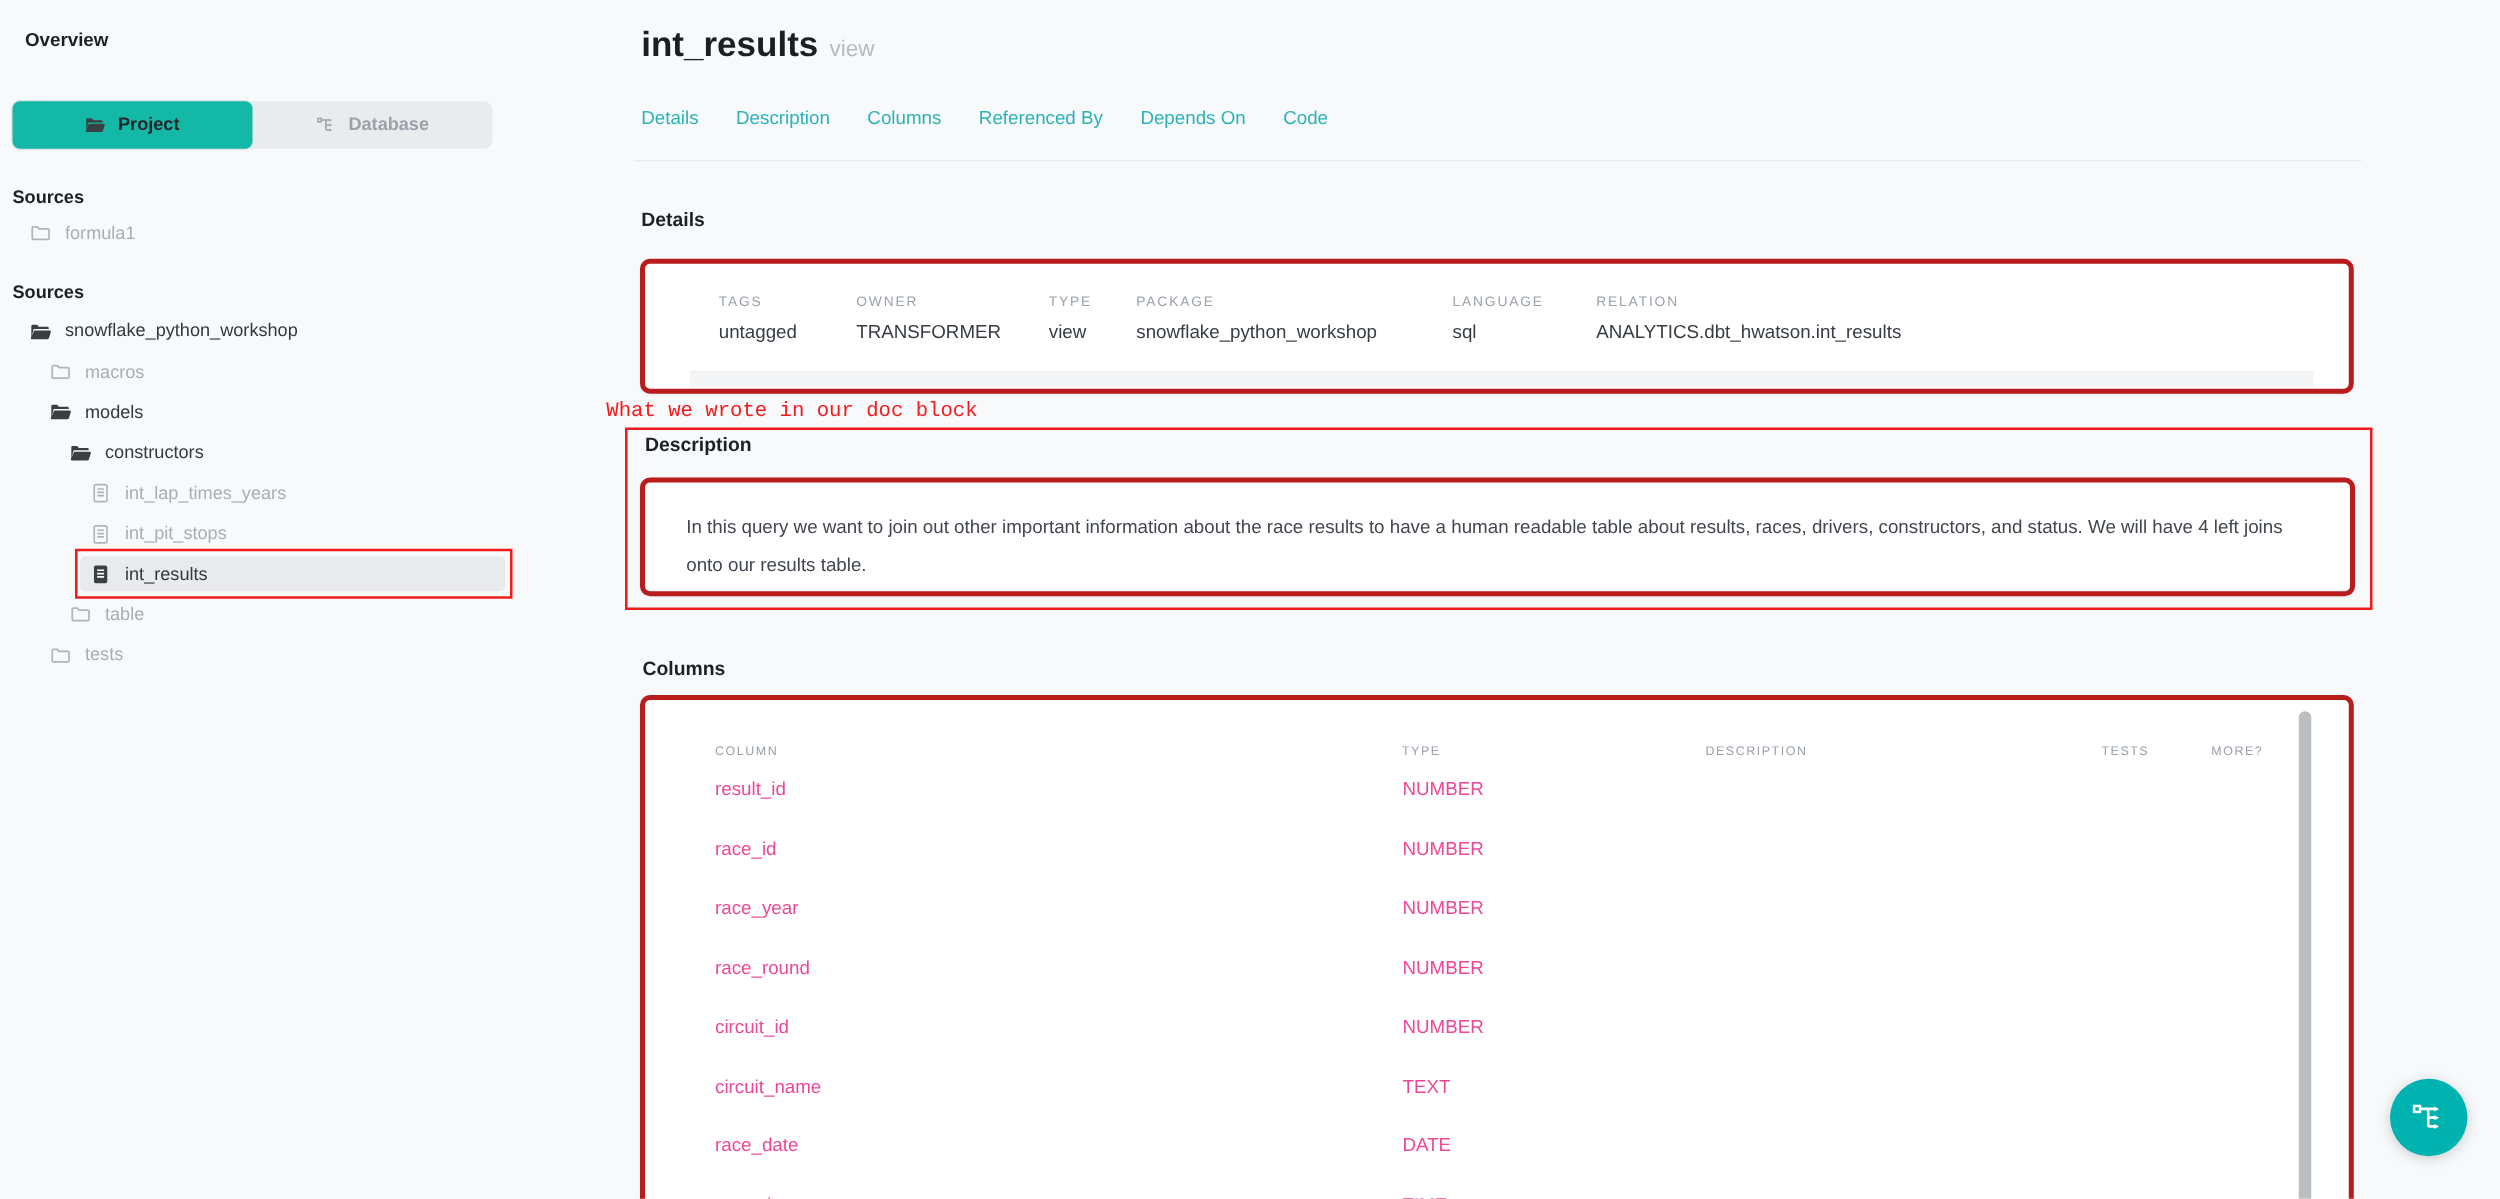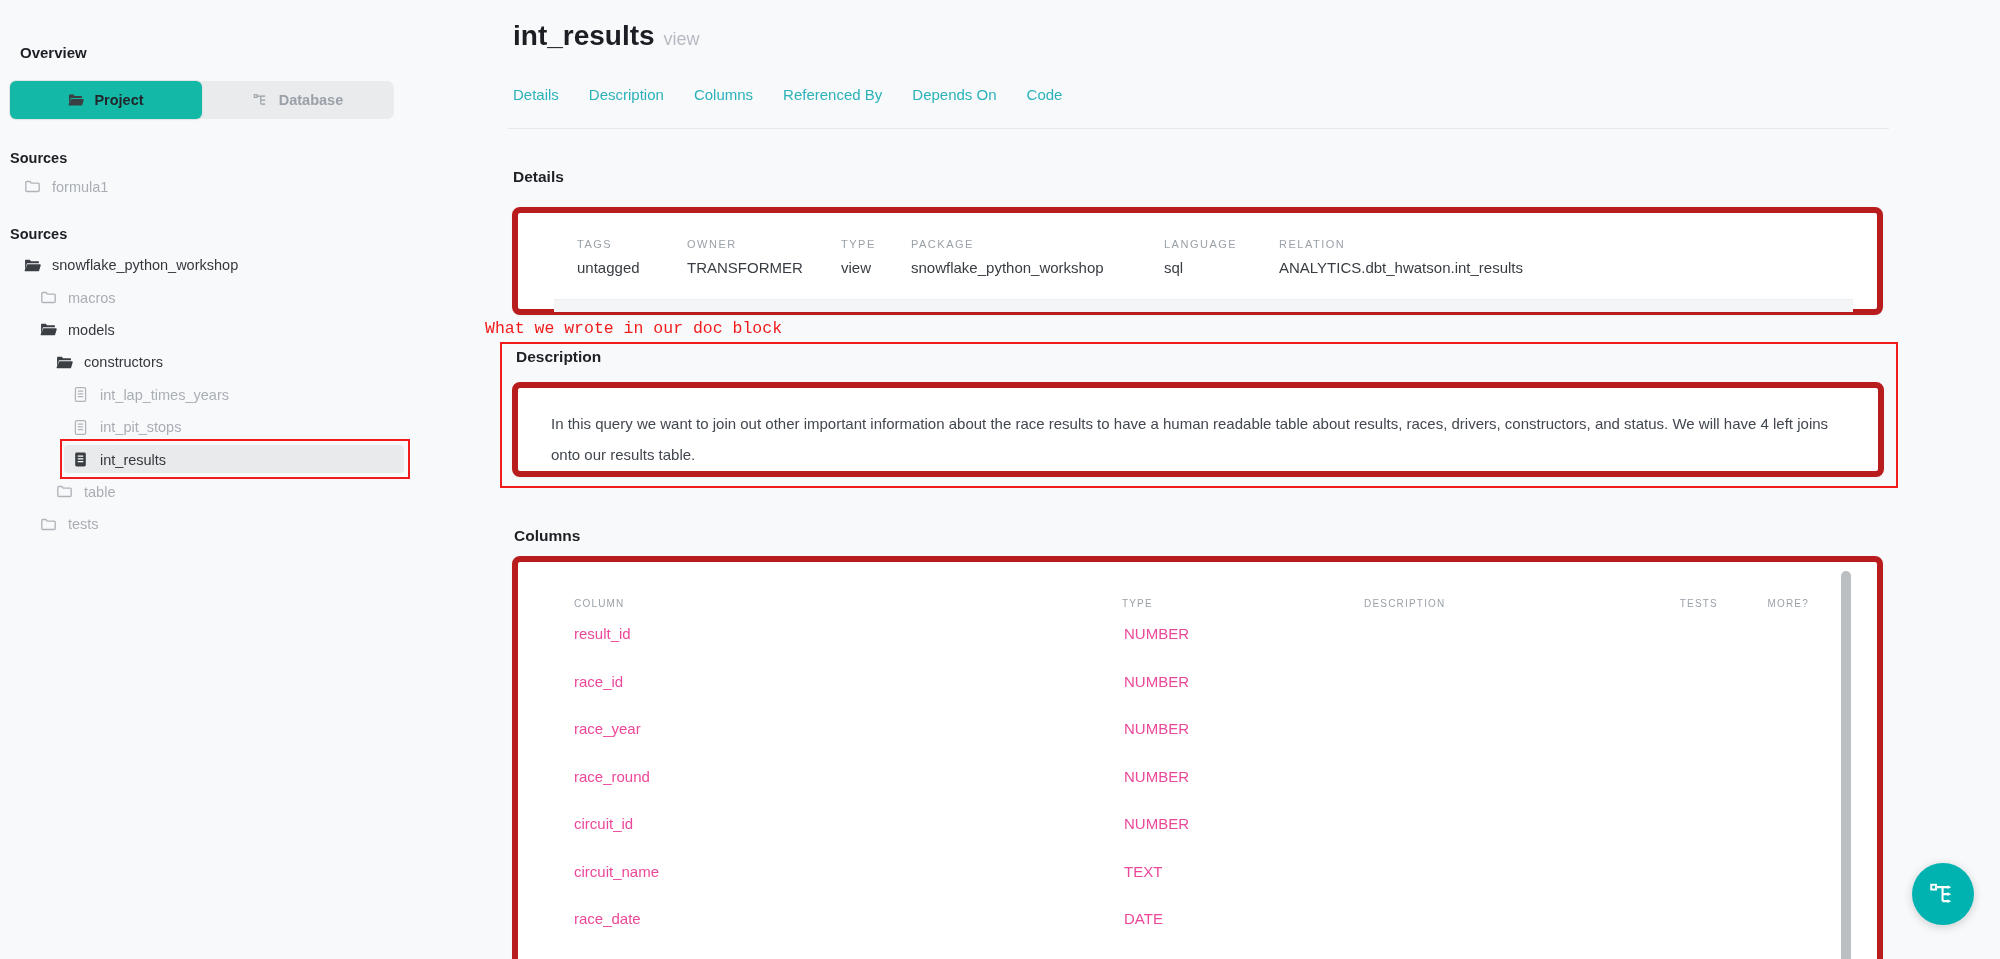--- a/index.html
+++ b/index.html
@@ -4,21 +4,21 @@
 <style>
   * { box-sizing: border-box; }
   html,body { margin:0; padding:0; }
   body {
     width:2000px; height:959px; position:relative; overflow:hidden;
     background:#f8f9fb; font-family:"Liberation Sans", sans-serif; color:#383d43;
   }
   svg { display:block; }
 
   
-  .overview { position:absolute; left:20px; top:24px; font-size:15px; font-weight:bold; color:#1c2025;margin-top:20px; }
+  .overview { position:absolute; left:20px; top:24px; font-size:15px; font-weight:bold; color:#1c2025; }
   .toggle { position:absolute; left:10px; top:81px; width:384px; height:38px; background:#e9ebed; border-radius:7px; display:flex; }
   .toggle-btn { flex:1; display:flex; align-items:center; justify-content:center; gap:10px; font-size:14.5px; cursor:pointer; }
   .toggle-btn.active { background:#14b8a6; border-radius:6px; box-shadow:0 0 0 1px #e2e4e7, 0 1px 2px rgba(0,0,0,.06); font-weight:bold; color:#22262b; }
   .toggle-btn.inactive { color:#9aa1a8; font-weight:bold; }
 
   .side-heading { position:absolute; left:10px; font-size:14.5px; font-weight:bold; color:#1c2025; }
   #sources-heading { top:150px; }
   #projects-heading { top:226px; }
   .src-row { position:absolute; left:24px; top:178px; display:flex; gap:11px; align-items:center; color:#a9aeb4; font-size:14.5px; cursor:pointer; }
 
@@ -37,21 +37,21 @@
   .title .badge { font-size:18px; font-weight:normal; color:#b6bbc1; margin-left:9px; }
   .tabs { position:absolute; left:513px; top:86px; display:flex; gap:30px; font-size:15px; color:#2bb2b9; }
   .tab { cursor:pointer; }
   .divider { position:absolute; left:508px; top:128px; width:1381px; height:1px; background:#e7e9eb; }
 
   .section-heading { position:absolute; font-size:15.5px; font-weight:bold; color:#1d2126; }
   #details-heading { left:513px; top:168px; }
   #description-heading { left:516px; top:348px; }
   #columns-heading { left:514px; top:527px; }
 
-  .card { position:absolute; background:#fff; border:6px solid #b91c1c; border-radius:8px; box-shadow:0 1px 3px rgba(25,30,36,.04); }
+  .card { position:absolute; background:#fff; border:4px solid #b91c1c; border-radius:8px; box-shadow:0 1px 3px rgba(25,30,36,.04); }
   #details-card { left:512px; top:207px; width:1371px; height:108px; }
   .field { position:absolute; top:25px; }
   .f1{left:59px;} .f2{left:169px;} .f3{left:323px;} .f4{left:393px;} .f5{left:646px;} .f6{left:761px;}
   .flabel { font-size:11px; letter-spacing:1.5px; color:#9aa1a9; }
   .fvalue { margin-top:9px; font-size:15px; color:#383d43; }
   #details-strip { position:absolute; left:36px; top:86px; width:1299px; height:13px; background:#f4f5f7; border-top:1px solid #ebedef; }
 
   .red-note { position:absolute; left:485px; top:319px; font-size:16.5px; color:#f11b1b;font-family:Liberation Mono, monospace; }
   .red-box { position:absolute; left:500px; top:342px; width:1398px; height:146px; border:2px solid #f11b1b; pointer-events:none; }
   #description-card { left:512px; top:382px; width:1372px; height:95px; }

